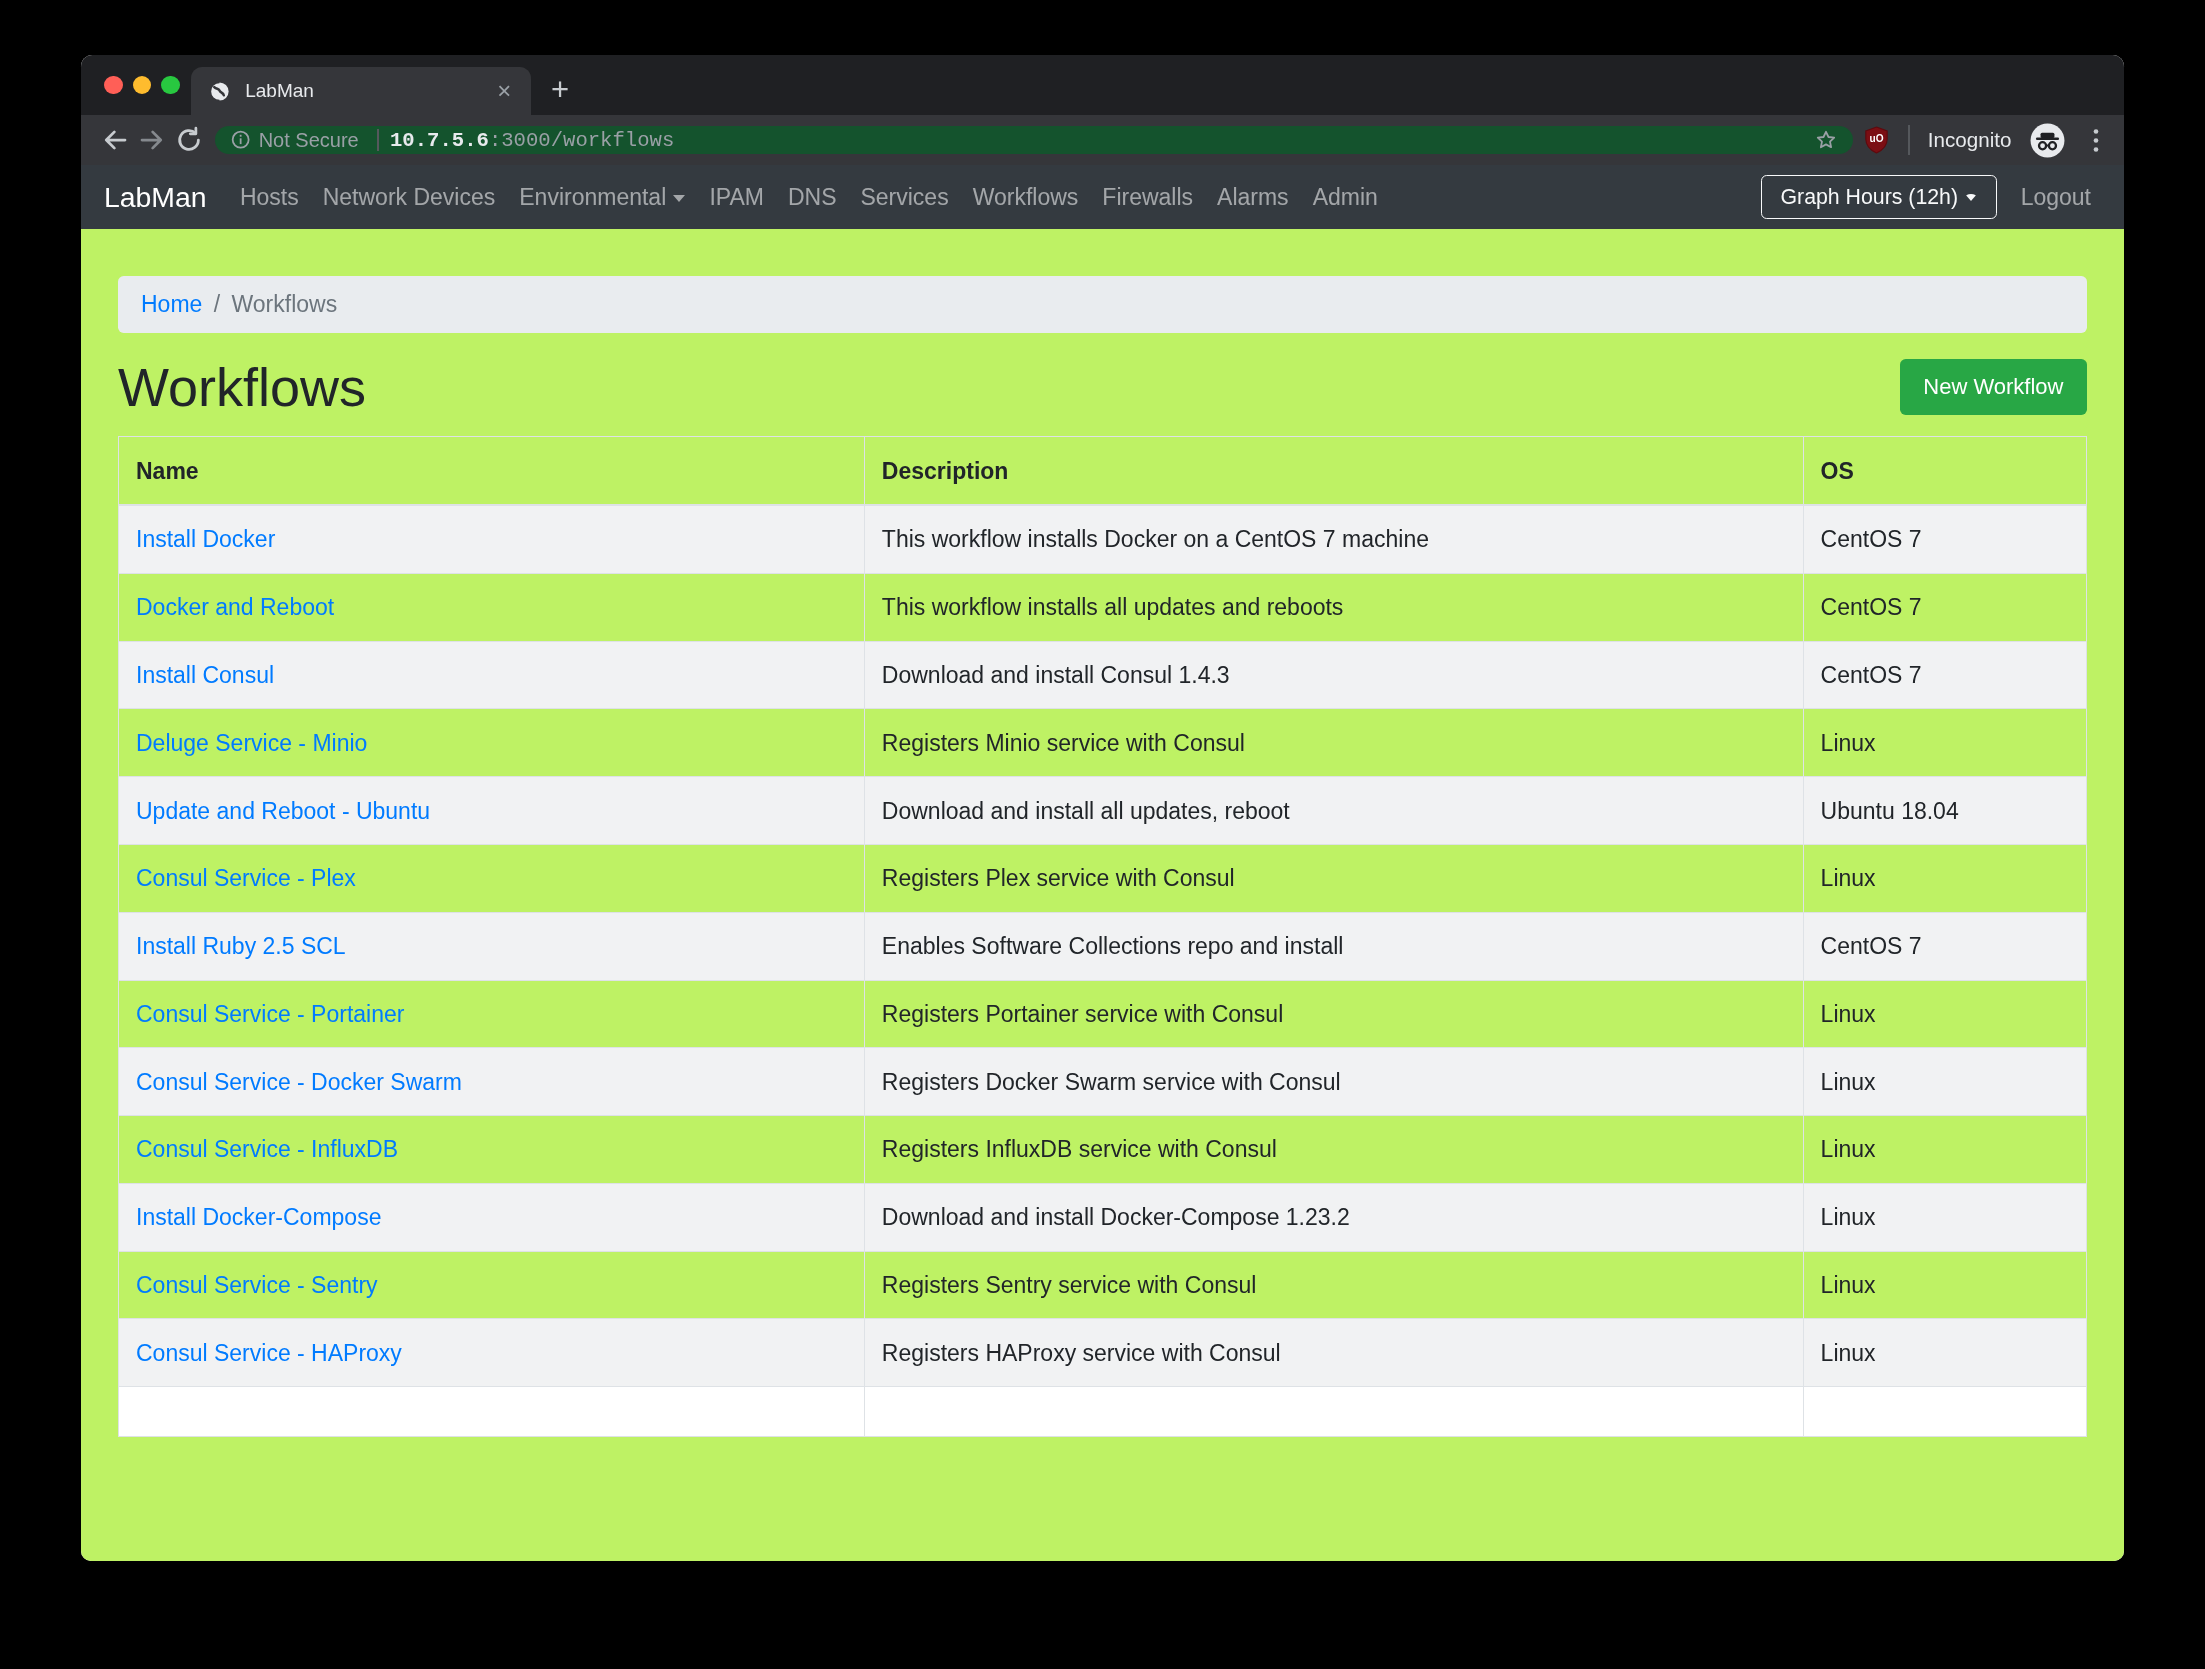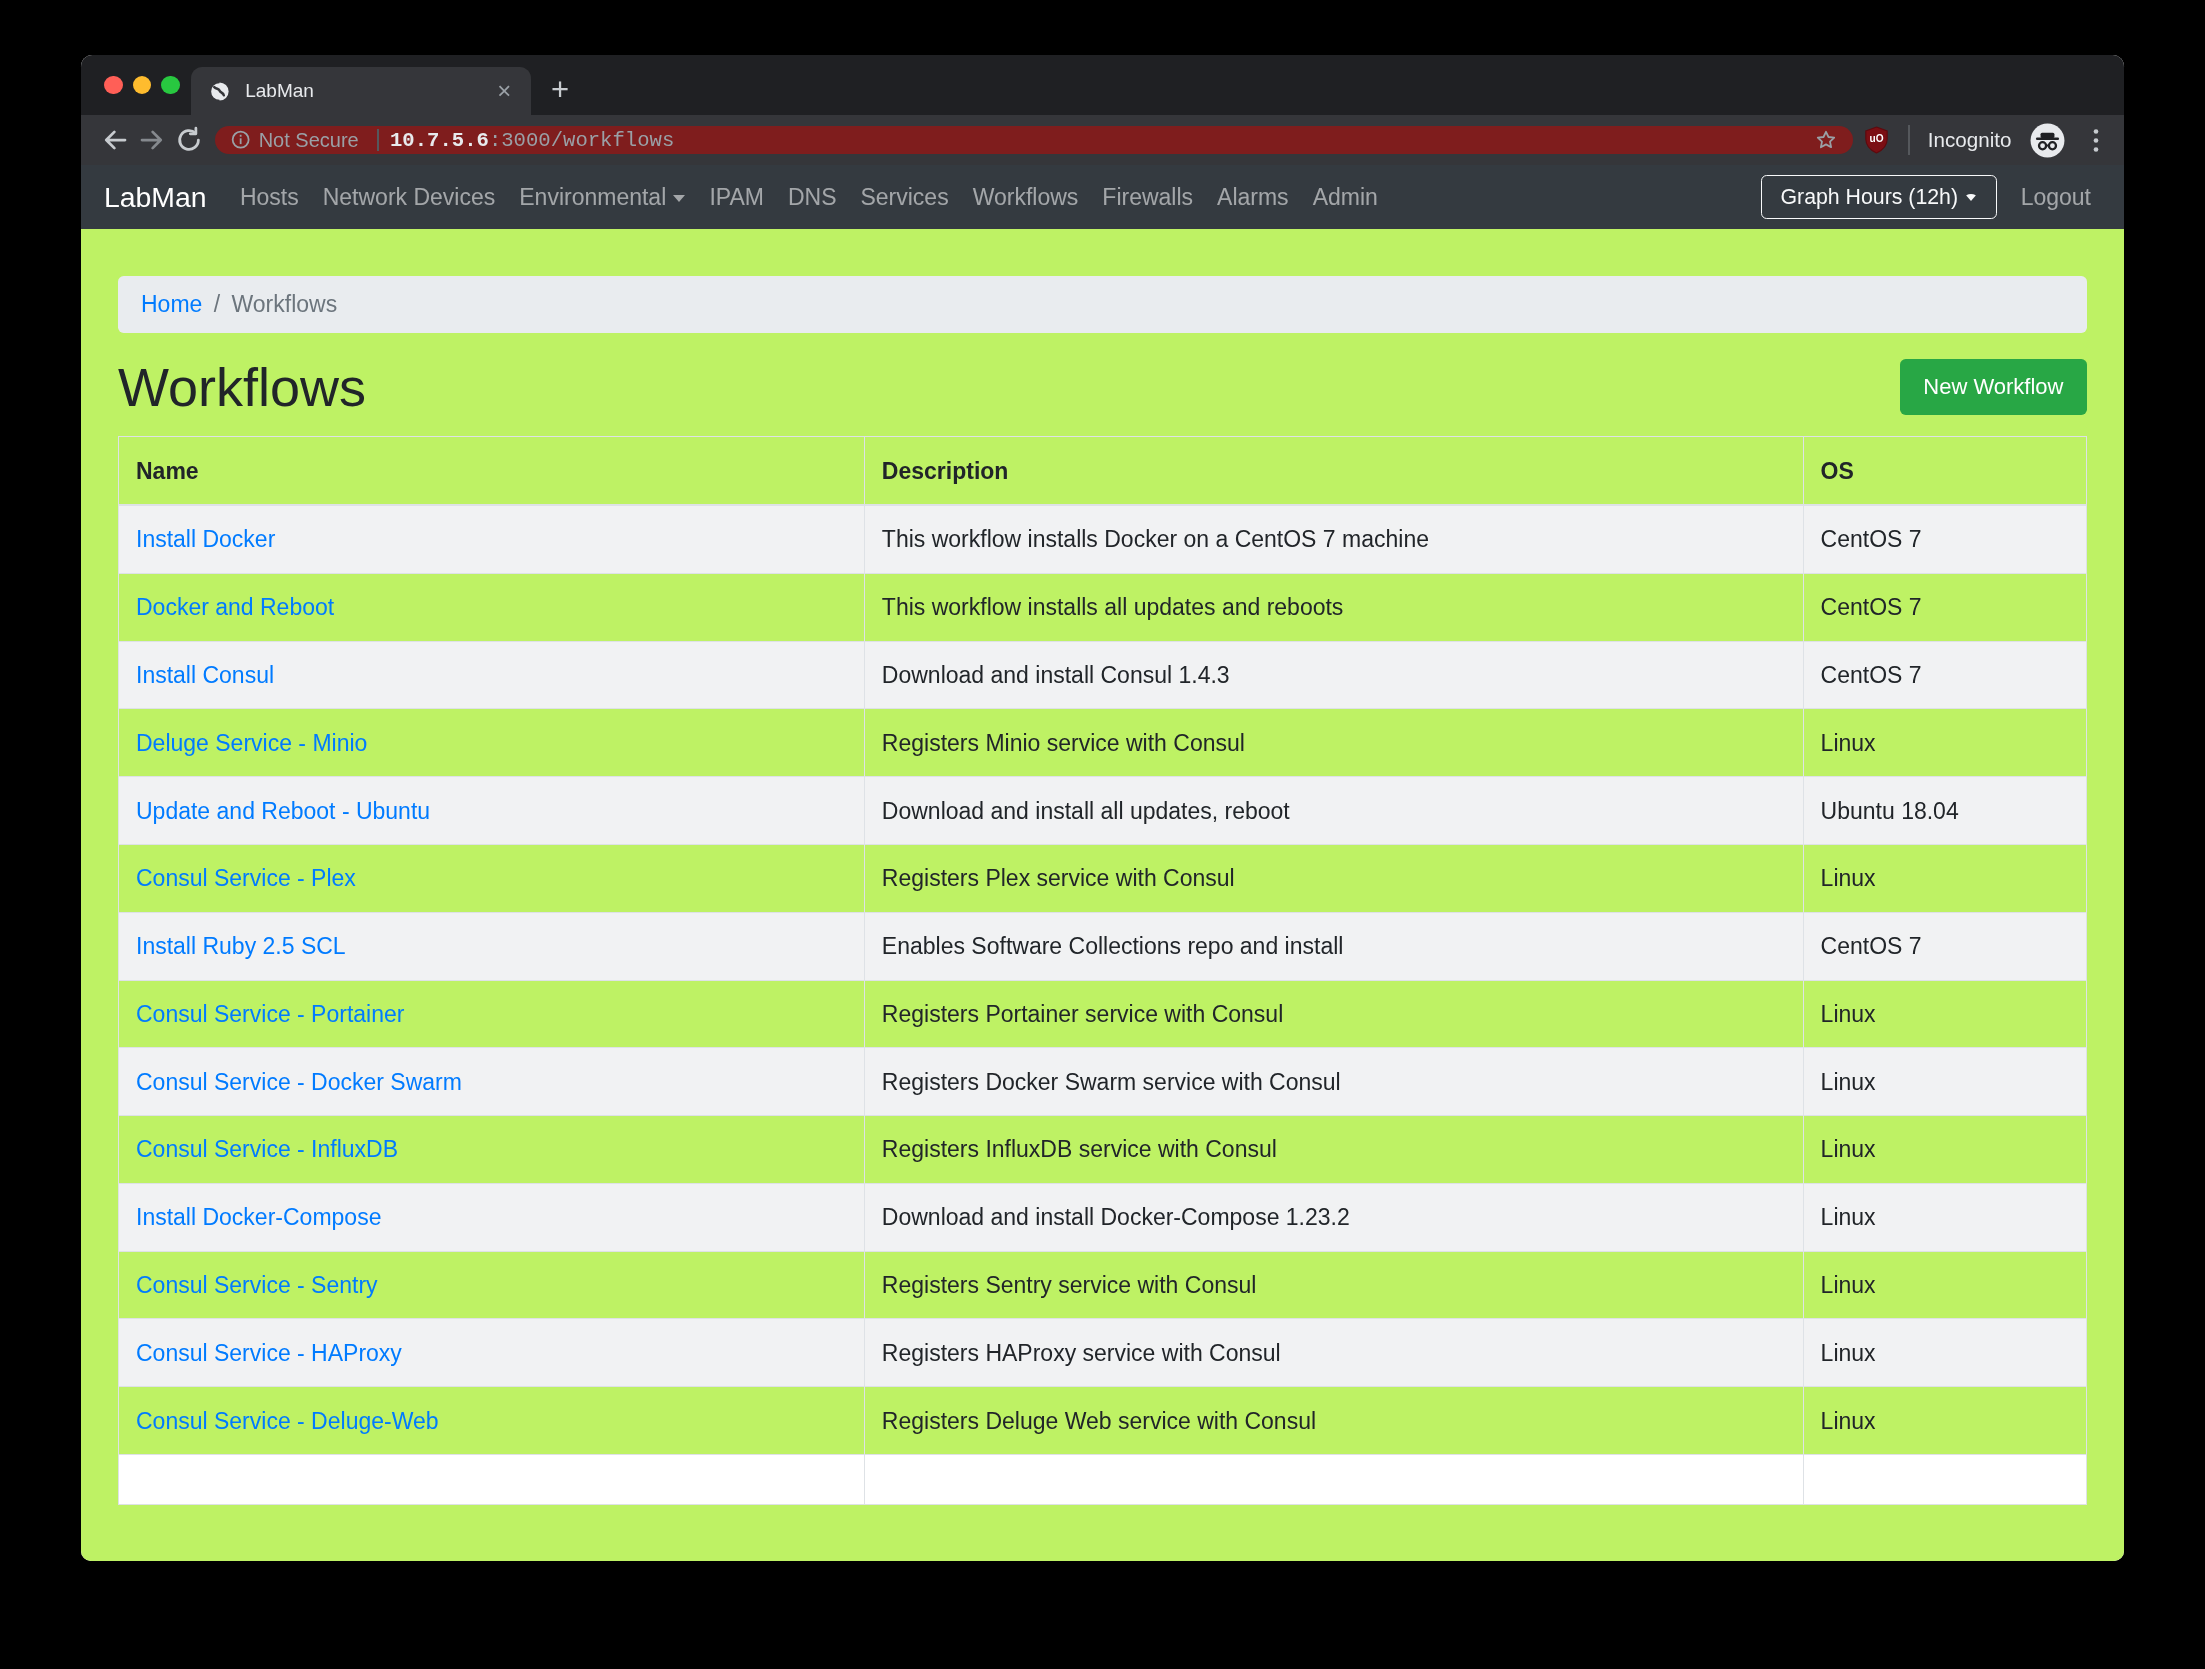--- a/index.html
+++ b/index.html
@@ -20,21 +20,21 @@
   .tab { margin-left:110px; width:340px; height:48px; background:#35363a; border-radius:11.4px 11.4px 0 0;
          display:flex; align-items:center; padding:0 17px; }
   .tab .fav { width:23px; height:23px; flex:0 0 auto; }
   .tab .ttl { color:#e8eaed; font-size:19px; margin-left:14.2px; flex:1; white-space:nowrap; overflow:hidden; }
   .tab .x { color:#9aa0a6; font-size:24px; line-height:24px; padding:0 2.8px; }
   .newtab { color:#c7cbcf; font-size:31px; line-height:31px; margin:0 0 10px 20px; font-weight:300; }
 
   
   .toolbar { height:50px; background:#35363a; flex:0 0 auto; display:flex; align-items:center; padding:0 15.6px; }
   .tbtn { width:37px; height:37px; display:flex; align-items:center; justify-content:center; flex:0 0 auto; }
-  .omni { flex:1 1 auto; height:28px; margin:0 10px 0 7.1px; background:#7f1d1d; border-radius:20px;
+  .omni { flex:1 1 auto; height:28px; margin:0 10px 0 7.1px; background:#14532d; border-radius:20px;
           display:flex; align-items:center; padding:0 15.6px; min-width:0;justify-content:flex-end; }
   .omni .sec { color:#9aa0a6; font-size:20px; margin:0 7.1px; white-space:nowrap; }
   .omni .sep { width:1.4px; height:21.3px; background:#55585c; margin:0 11.4px; }
   .omni .url { font-size:20.6px; white-space:nowrap; overflow:hidden; flex:1 1 auto;font-family:Liberation Mono, monospace; }
   .omni .host { color:#e8eaed; font-weight:bold; }
   .omni .path { color:#9aa0a6; }
   .rail { display:flex; align-items:center; flex:0 0 auto; gap:18px; }
   .vsep { width:1.4px; height:30px; background:#55585c; }
   .inc-label { color:#e8eaed; font-size:20.6px; white-space:nowrap; }
 
@@ -258,25 +258,20 @@
           <tr>
               <td><a>Consul Service - Sentry</a></td>
               <td>Registers Sentry service with Consul</td>
               <td>Linux</td>
             </tr>
           <tr>
               <td><a>Consul Service - HAProxy</a></td>
               <td>Registers HAProxy service with Consul</td>
               <td>Linux</td>
             </tr>
-          <tr>
-              <td><a>Consul Service - Deluge-Web</a></td>
-              <td>Registers Deluge Web service with Consul</td>
-              <td>Linux</td>
-            </tr>
           <tr class="partial">
               <td></td>
               <td></td>
               <td></td>
             </tr>
         </tbody>
       </table>
     </div>
 
   </div>

